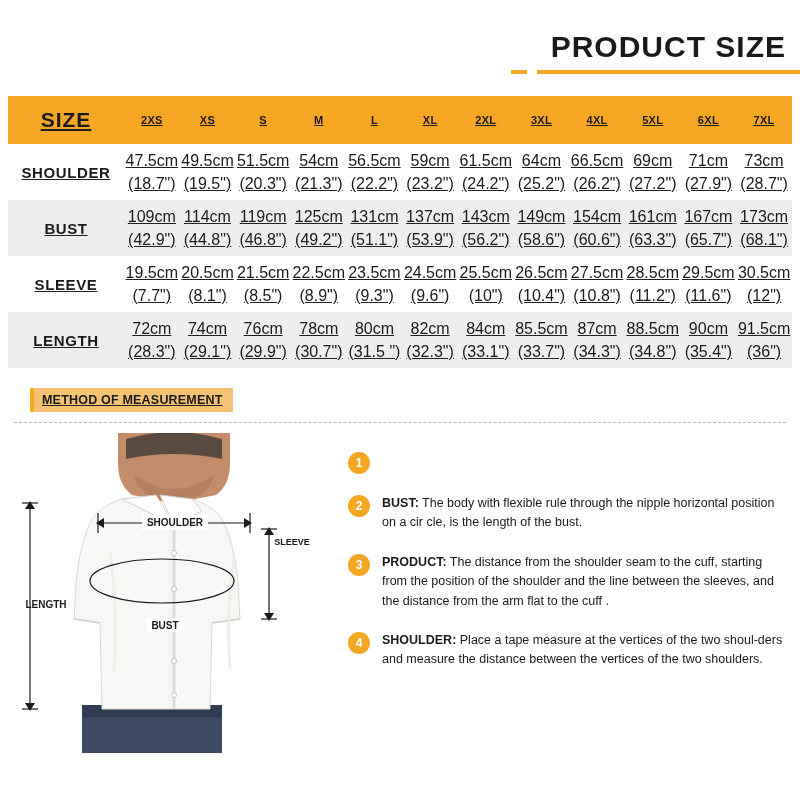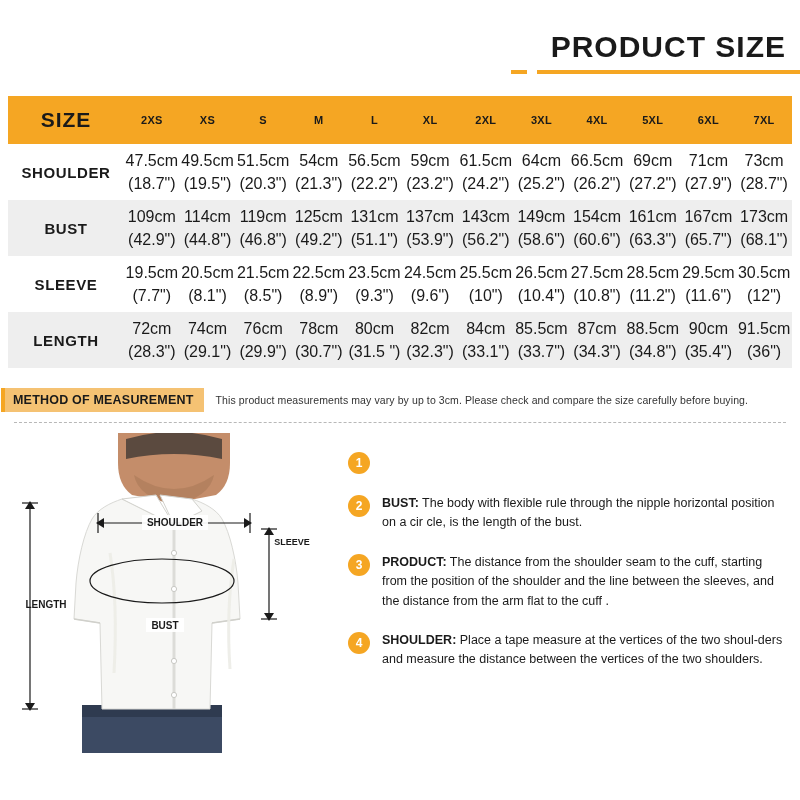--- a/index.html
+++ b/index.html
@@ -42,20 +42,21 @@
 
   
   .table-wrap {
     margin: 22px 0 0 0;
     padding: 0 8px;
   }
   table.size {
     width: 100%;
     border-collapse: collapse;
     table-layout: fixed;
+    text-decoration: underline;
   }
   table.size th, table.size td {
     text-align: center;
     vertical-align: middle;
   }
   .hdr-row th {
     background: #f5a623;
     color: #1a1a1a;
     font-size: 11px;
     font-weight: bold;
@@ -80,23 +81,24 @@
     font-size: 16px;
     line-height: 1.45;
     color: #1a1a1a;
   }
   td.cell .cm { display: block; font-weight: normal; }
   td.cell .inch { display: block; }
 
   
   .method-bar {
     margin-top: 20px;
-    padding: 0 1px;
+    padding: 0 30px;
     display: flex;
     align-items: center;
+    text-decoration: underline;
   }
   .method-tag {
     background: #f5c273;
     color: #1a1a1a;
     font-size: 12.5px;
     font-weight: bold;
     padding: 5px 10px 5px 8px;
     letter-spacing: 0.2px;
     border-left: 4px solid #f5a623;
     white-space: nowrap;
@@ -394,21 +396,20 @@
             <span class="cm">91.5cm</span>
             <span class="inch">(36")</span>
           </td>
       </tr>
     </tbody>
   </table>
 </div>
 
 <div class="method-bar">
   <div class="method-tag">METHOD OF MEASUREMENT</div>
-  <div class="method-note">This product measurements may vary by up to 3cm. Please check and compare the size carefully before buying.</div>
 </div>
 <div class="divider"></div>
 
 <div class="bottom">
 
   <div class="figure">
     <svg class="fig" width="320" height="320" viewBox="0 0 320 320">
       <defs>
         <clipPath id="bodyclip">
           <rect x="0" y="0" width="320" height="320"></rect>

